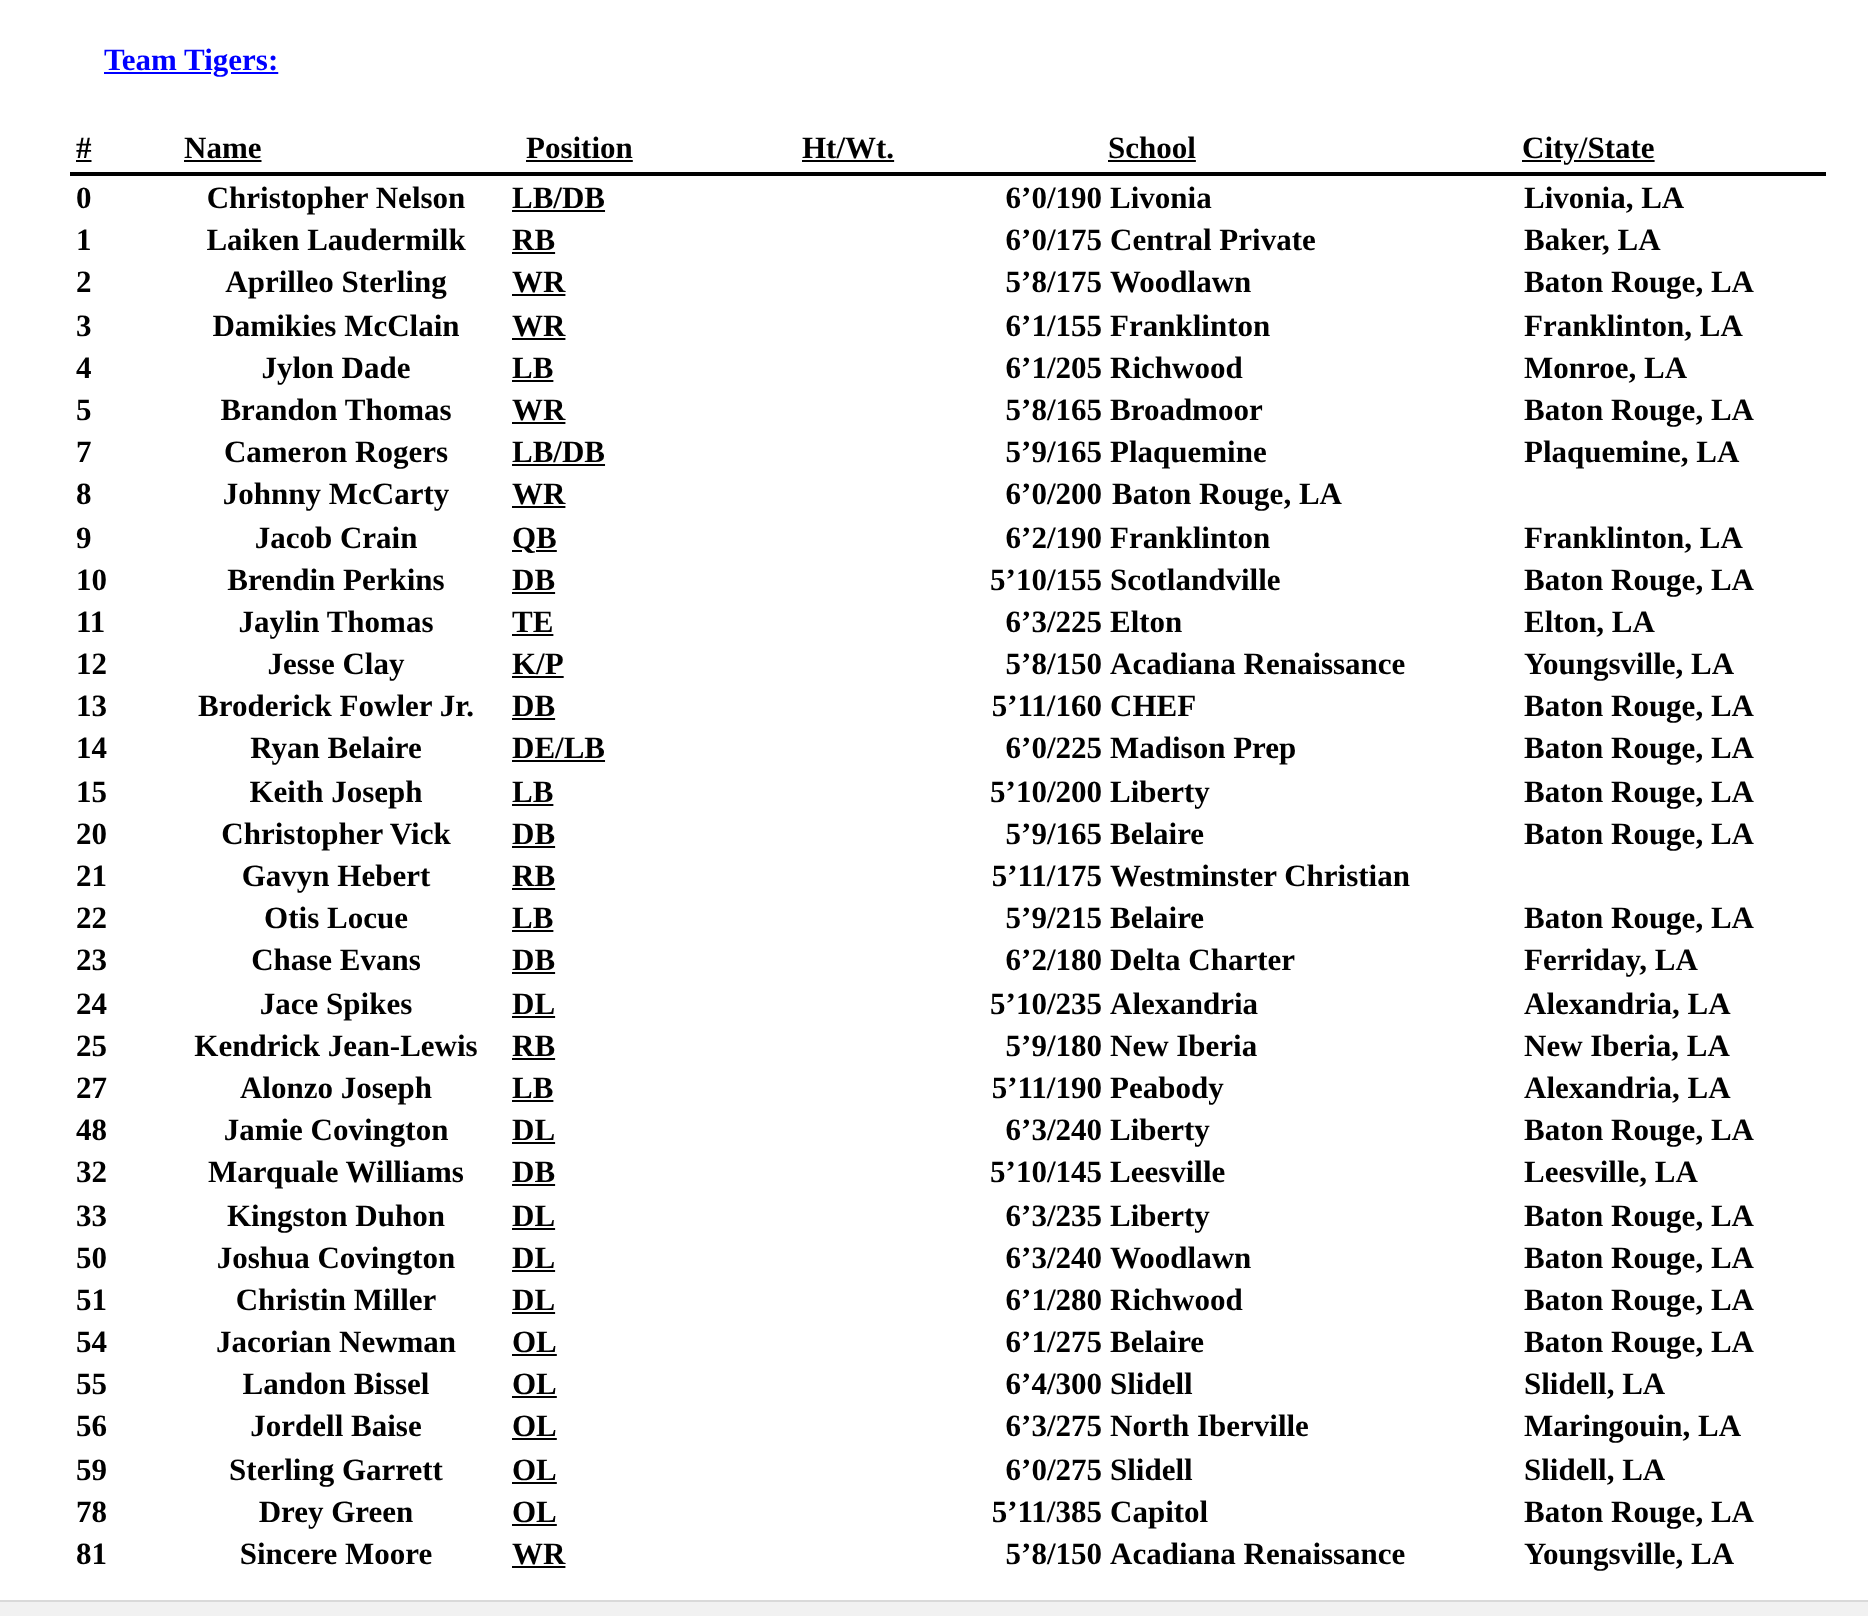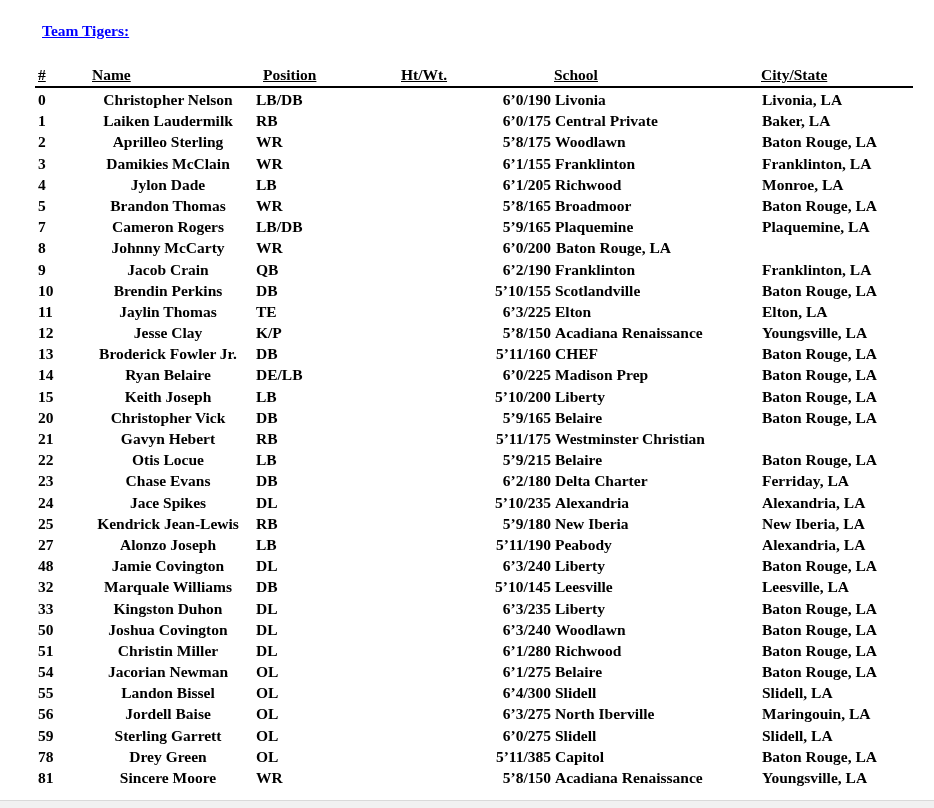--- a/index.html
+++ b/index.html
@@ -13,21 +13,21 @@
     color: #000000;
   }
   .page {
     position: relative;
     width: 934px;
     height: 808px;
     background: #ffffff;
   }
   .title-link {
     position: absolute;
-    left: 42px;
+    left: 52px;
     top: 22px;
     font-size: 15.5px;
     font-weight: 700;
     color: #0000FF;
     text-decoration: underline;
     cursor: pointer;
     white-space: pre;
   }
   .roster {
     position: absolute;
@@ -62,21 +62,21 @@
     grid-template-columns: 43px 172px 148px 153px 206px 1fr;
     height: 21.2px;
     align-items: center;
     font-size: 15.5px;
     font-weight: 700;
     line-height: 21.2px;
   }
   .row .c { white-space: pre; overflow: hidden; }
   .c-num    { padding-left: 3px; }
   .c-name   { padding-left: 8px; text-align: center; }
-  .c-pos    { padding-left: 6px; }
+  .c-pos    { padding-left: 6px; text-decoration: underline; }
   .c-ht     { padding-left: 4px; text-align: right; }
   .c-school { padding-left: 4px; }
   .c-city   { padding-left: 5px; }
   .bottom-bar {
     position: absolute;
     left: 0;
     bottom: 0;
     width: 934px;
     height: 8px;
     background: #f1f1f1;

